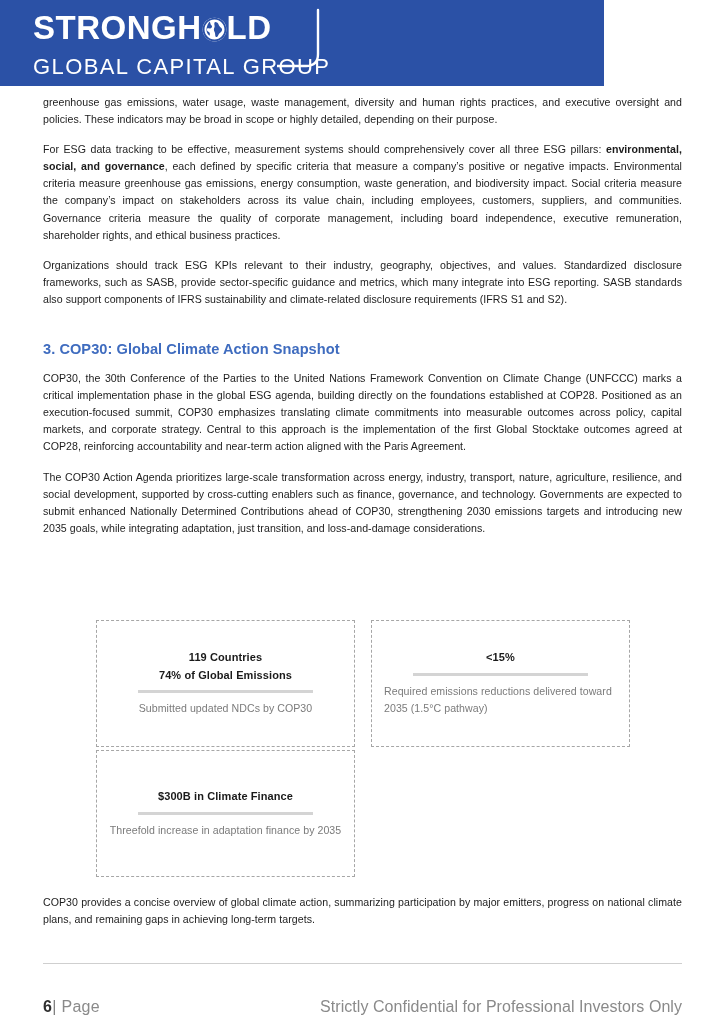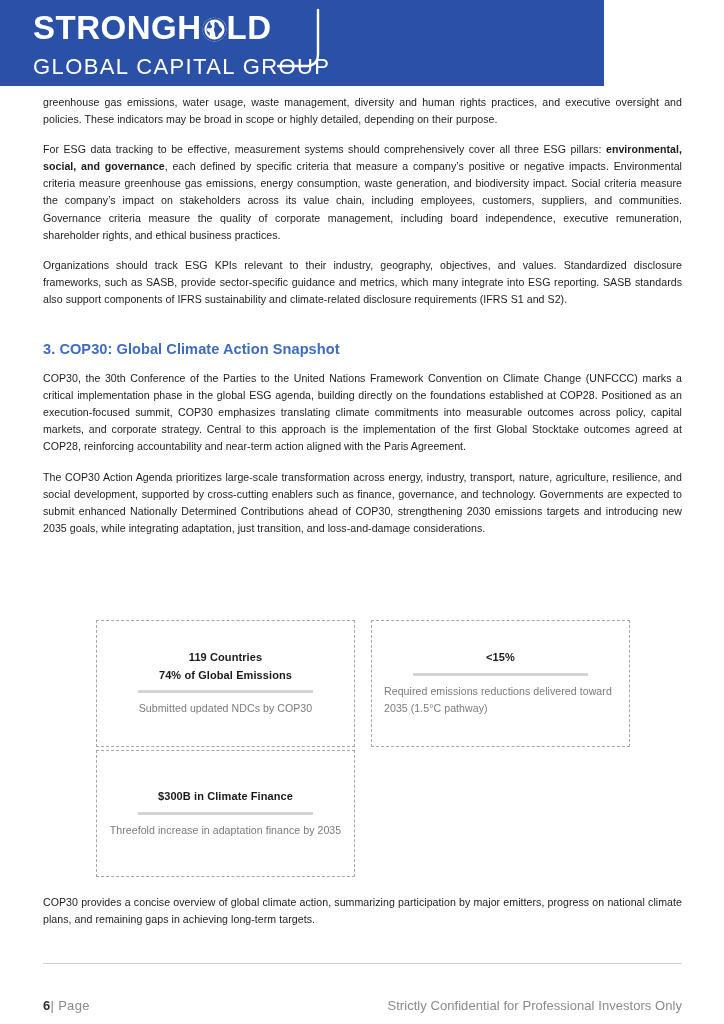--- a/index.html
+++ b/index.html
@@ -175,21 +175,21 @@
     width: 100%;
     height: 1px;
     background: #cfcfcf;
     margin-bottom: 6px;
   }
 
   .footer-row {
     display: flex;
     justify-content: space-between;
     align-items: baseline;
-    font-size: 13px;
+    font-size: 16px;
     color: #8a8a8a;
   }
 
   .footer-left { letter-spacing: 0.3px; }
   .footer-left .pagenum {
     font-weight: bold;
     color: #2f2f2f;
   }
   .footer-left .sep { color: #7f7f7f; }
   .footer-right { letter-spacing: 0.05px; color: #8a8a8a; margin-top: 28px; }

